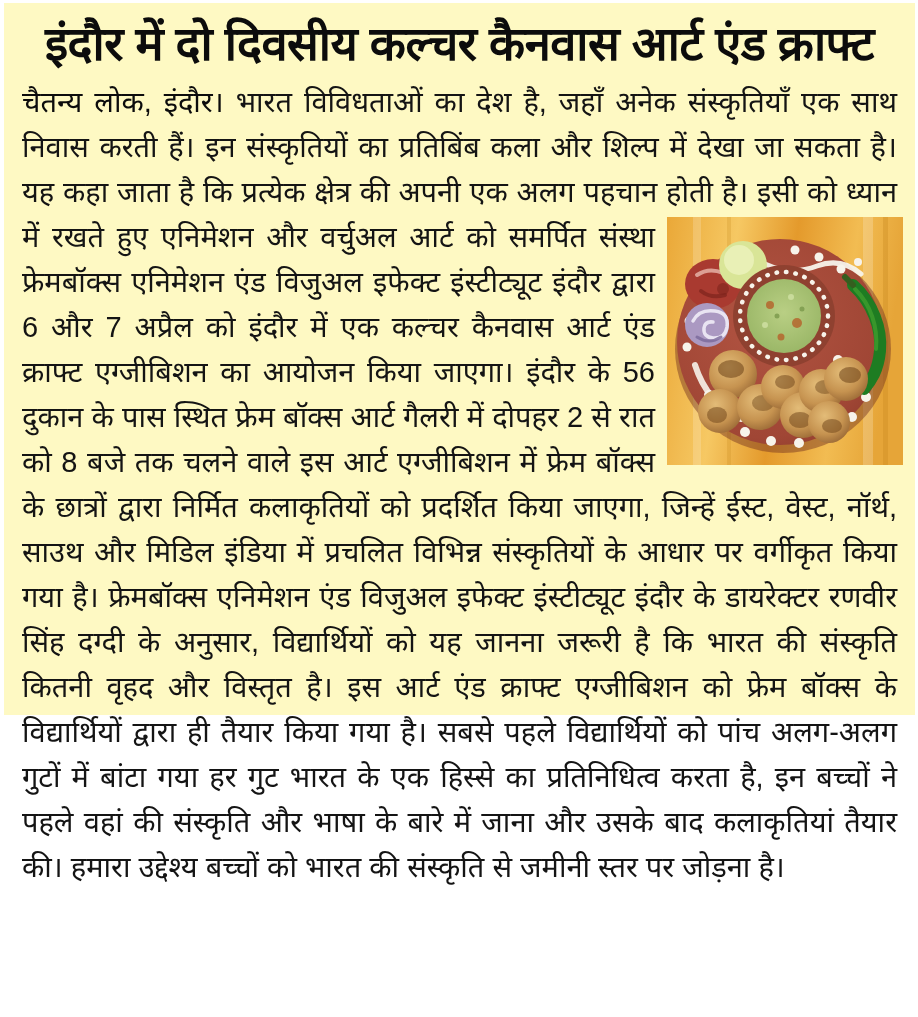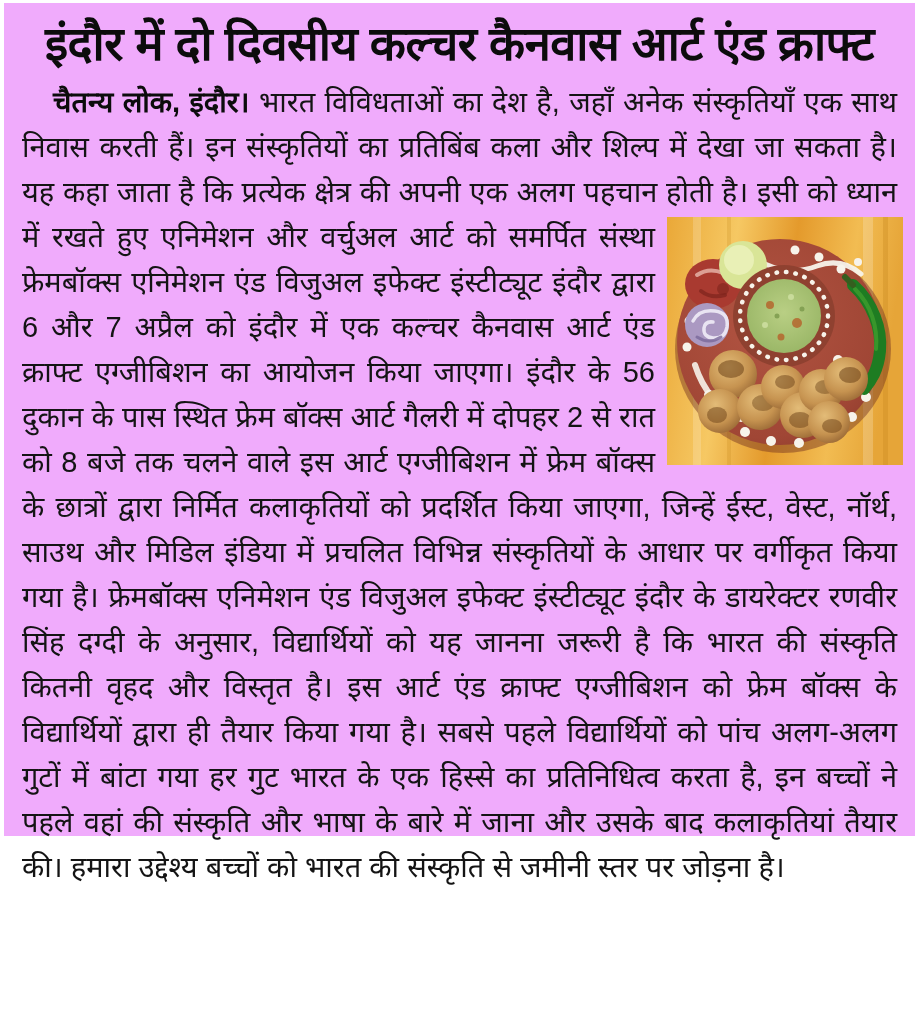--- a/index.html
+++ b/index.html
@@ -6,22 +6,22 @@
     margin: 0;
     padding: 0;
     width: 918px;
     height: 1017px;
     overflow: hidden;
     background: #ffffff;
   }
   .page {
     box-sizing: border-box;
     width: 918px;
-    height: 836px;
-    background: #f0abfc;
+    height: 715px;
+    background: #fef9c3;
     border-left: 4px solid #ffffff;
     border-top: 3px solid #ffffff;
     border-right: 3px solid #ffffff;
     font-family: "Liberation Sans", "DejaVu Sans", sans-serif;
     color: #121212;
   }
   .headline {
     margin: 10px 6px 6px 6px;
     font-weight: 700;
     color: #0c0c0c;
@@ -36,23 +36,22 @@
   }
   .article-body {
     margin: 6px 18px 0 18px;
     font-size: 29px;
     line-height: 45px;
     text-align: justify;
     text-align-last: left;
     color: #141414;
   }
   .byline {
-    font-weight: 700;
+    font-weight: 400;
     color: #0c0c0c;
-    margin-left: 31px;
   }
   .photo-spacer {
     float: right;
     width: 0;
     height: 137px;
   }
   .photo {
     float: right;
     clear: right;
     width: 236px;

